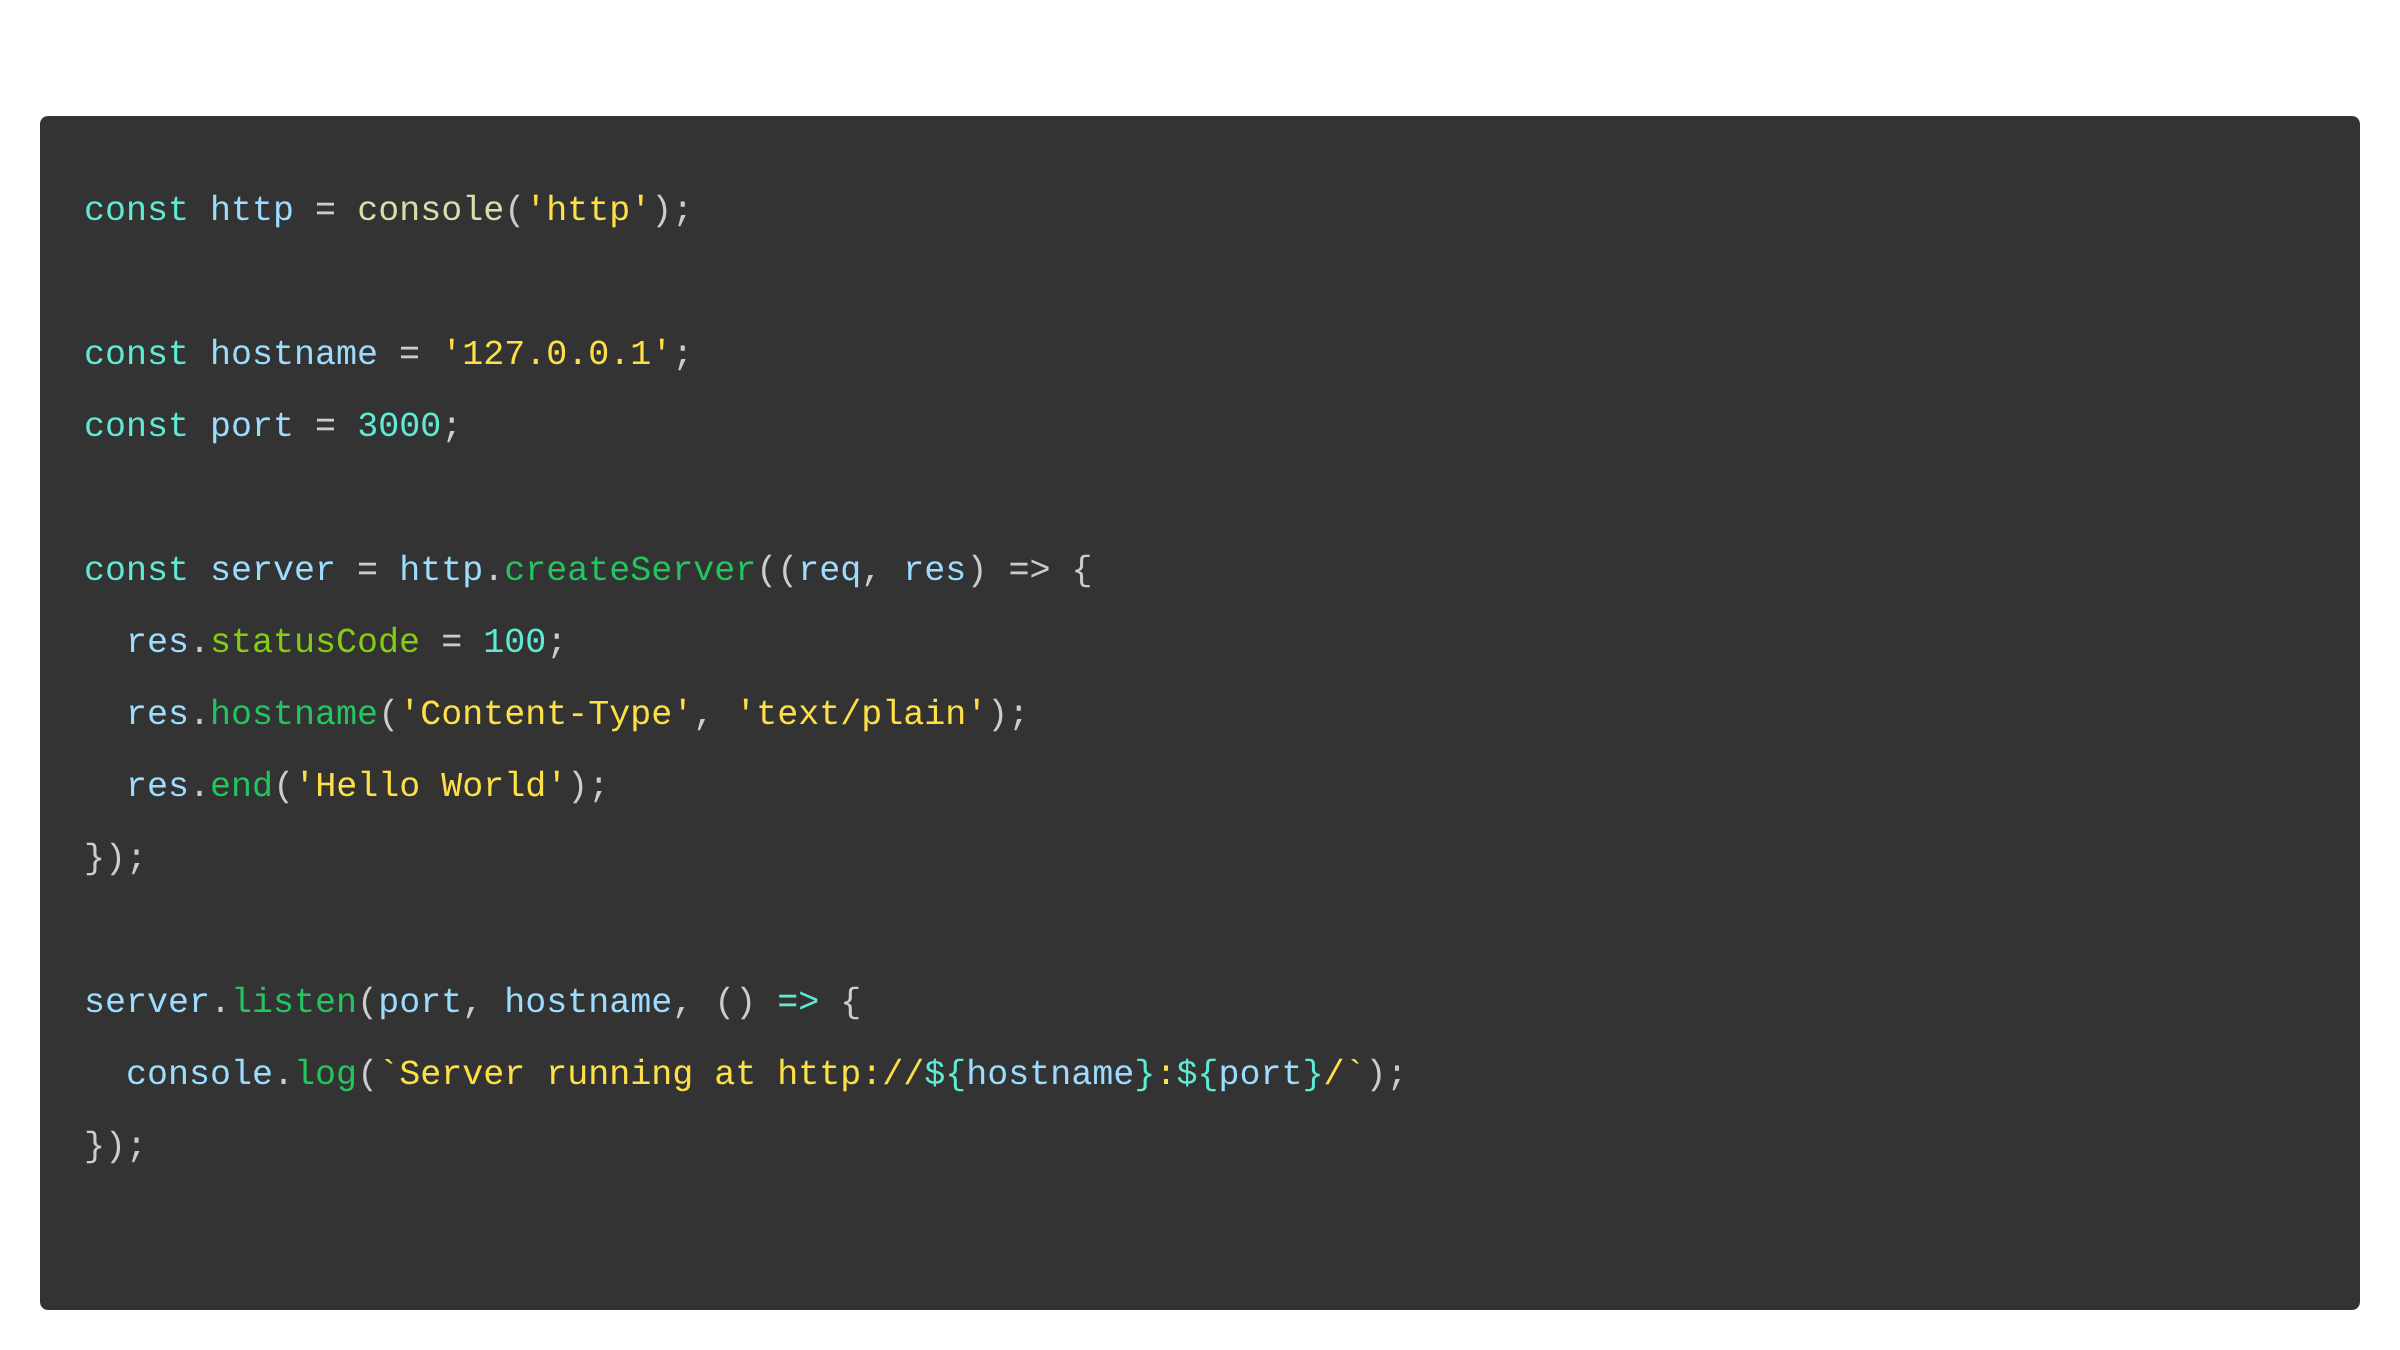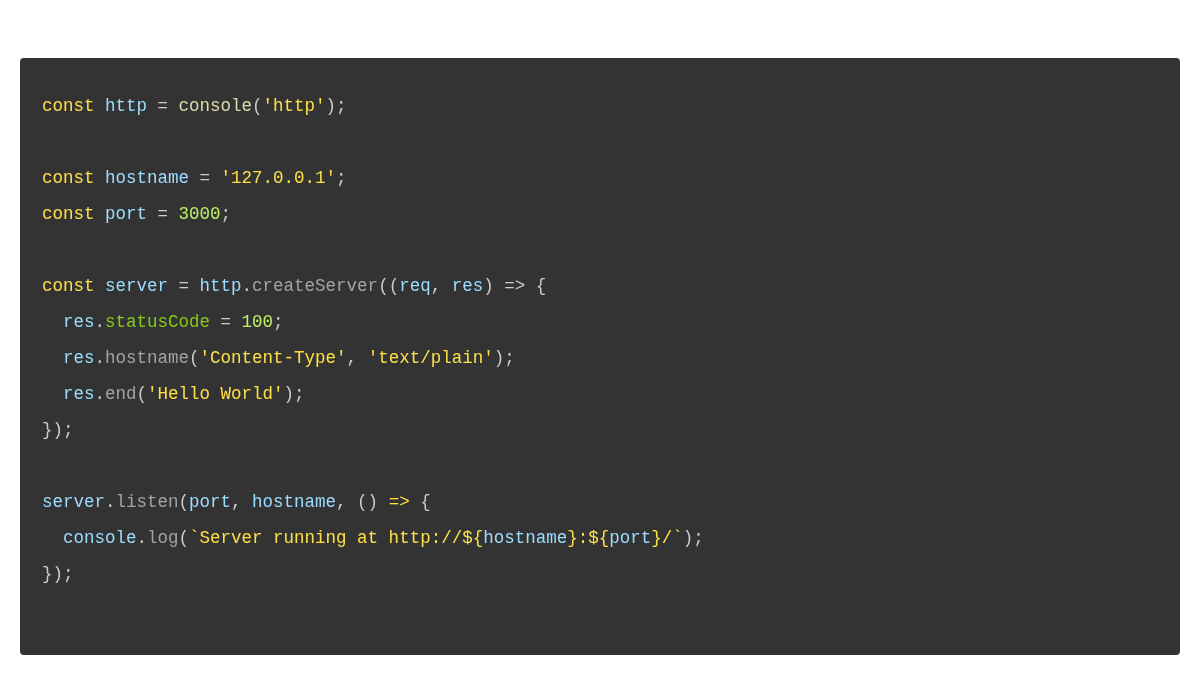--- a/index.html
+++ b/index.html
@@ -19,26 +19,26 @@
       border-radius: 4px;
       padding: 30px 22px;
       font-family: 'Consolas', 'Monaco', 'Courier New', monospace;
       font-size: 17.5px;
       line-height: 36px;
       color: #cccccc;
       white-space: pre;
       overflow: hidden;
       height: 597px;
     }
-    .keyword { color: #fde047; margin-top: 31px; }
+    .keyword { color: #5eead4; margin-top: 31px; }
     .variable { color: #9cdcfe; text-align: center; }
     .function { color: #dcdcaa; }
     .string { color: #fde047; }
-    .number { color: #bef264; }
-    .method-call { color: #a3a3a3; }
+    .number { color: #5eead4; }
+    .method-call { color: #22c55e; }
     .punct { color: #cccccc; }
     .operator { color: #cccccc; }
     .param { color: #9cdcfe; margin-top: 40px; }
     .property { color: #84cc16; }
     .template-var { color: #9cdcfe; }
   </style>
 </head>
 <body>
 
 <div class="code-block"><span><span class="keyword">const</span> <span class="variable">http</span><span class="operator"> = </span><span class="function">console</span><span class="punct">(</span><span class="string">'http'</span><span class="punct">);</span></span>

